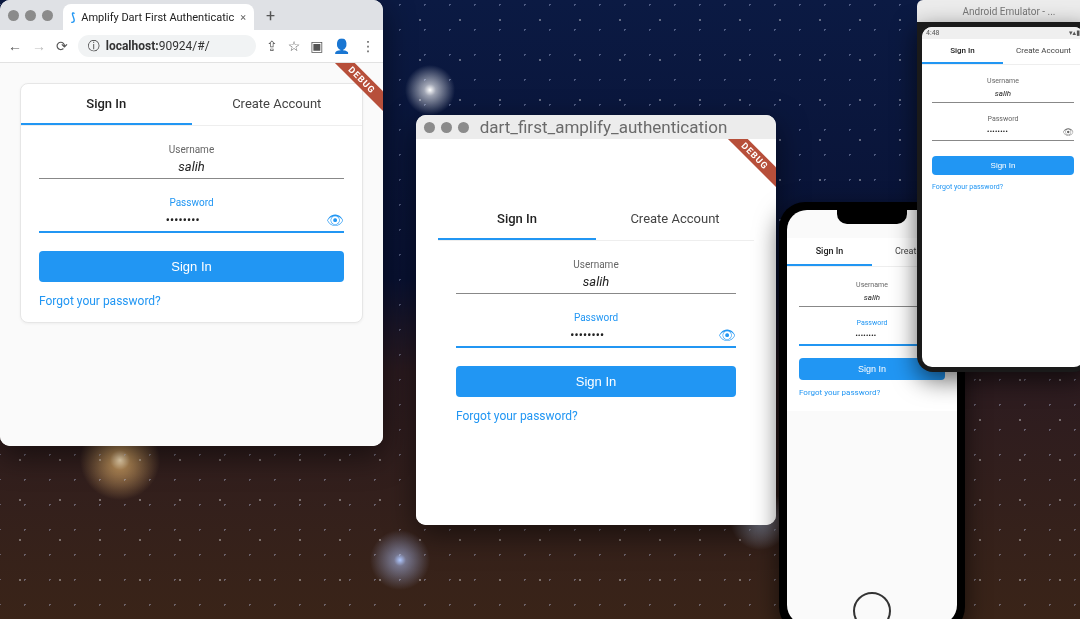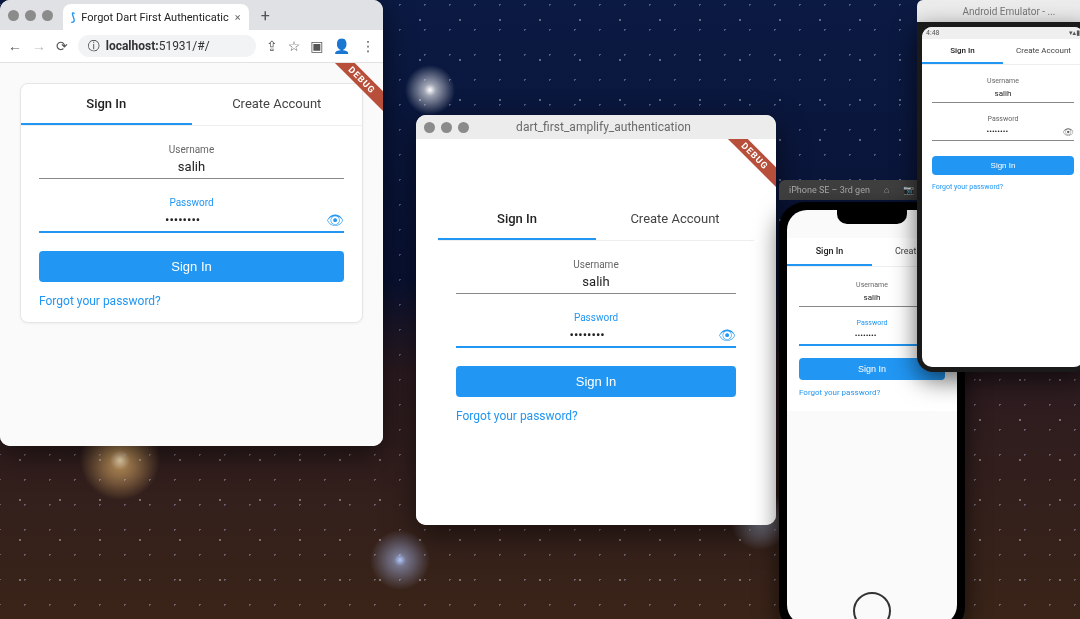--- a/index.html
+++ b/index.html
@@ -154,20 +154,21 @@
     padding:2px 0;
   }
   .field-row.focused{border-bottom:2px solid #2196f3;}
   .field-input{
     flex:1;
     font-size:13px;
     color:#222;
     padding:2px 0;
     border:none; background:none;
     outline:none;
+    font-style:italic;
   }
   .eye-icon{color:#2196f3;font-size:14px;}
   .primary-btn{
     width:100%;
     background:#2196f3;
     color:#fff;
     border:none;
     border-radius:4px;
     padding:8px 0;
     font-size:13px;
@@ -192,21 +193,21 @@
     overflow:hidden;
     display:flex; flex-direction:column;
   }
   .mac-titlebar{
     height:24px;
     background:#ececec;
     display:flex; align-items:center;
     padding:0 8px;
     gap:6px;
     color:#6a6a6a;
-    font-size:12px;
+    font-size:17px;
   }
   .mac-titlebar .title{flex:1;text-align:center;margin-right:40px;}
   .mac-content{
     flex:1;
     background:#fff;
     position:relative;
     padding:60px 22px 20px;
   }
   .mac-content .auth-card{box-shadow:none;border:none;}
 
@@ -320,32 +321,32 @@
 
   <div class="chrome-window">
     <div class="chrome-top">
       <div class="traffic">
         <span class="r"></span>
           <span class="y"></span>
           <span class="g"></span>
       </div>
       <div class="chrome-tab">
         <span class="favicon">⟆</span>
-        <span>Forgot Dart First Authenticatic</span>
+        <span>Amplify Dart First Authenticatic</span>
         <span class="close">×</span>
       </div>
       <span class="newtab">+</span>
     </div>
     <div class="chrome-toolbar">
       <span>←</span>
       <span style="opacity:.4">→</span>
       <span>⟳</span>
       <div class="urlbar">
         <span>ⓘ</span>
-        <span><b>localhost:</b><span>51931/#/</span></span>
+        <span><b>localhost:</b><span>90924/#/</span></span>
       </div>
       <div class="toolbar-right">
         <span>⇪</span>
         <span>☆</span>
         <span>▣</span>
         <span>👤</span>
         <span>⋮</span>
       </div>
     </div>
     <div class="chrome-content">
@@ -411,26 +412,20 @@
               <span class="eye-icon">👁</span>
             </div>
           </div>
           <button class="primary-btn">Sign In</button>
           <div class="forgot-link">Forgot your password?</div>
         </div>
       </div>
     </div>
   </div>
 
-  <div class="ios-header">
-    <span style="flex:0 0 auto;">iPhone SE – 3rd gen</span>
-    <span>⌂</span>
-    <span>📷</span>
-    <span>↻</span>
-  </div>
   <div class="iphone">
     <div class="iphone-screen">
       <div class="iphone-notch"></div>
       <div class="auth-card">
         <div class="tabs">
           <div class="tab active">Sign In</div>
           <div class="tab">Create Ac</div>
         </div>
         <div class="form-body">
           <div class="field">

